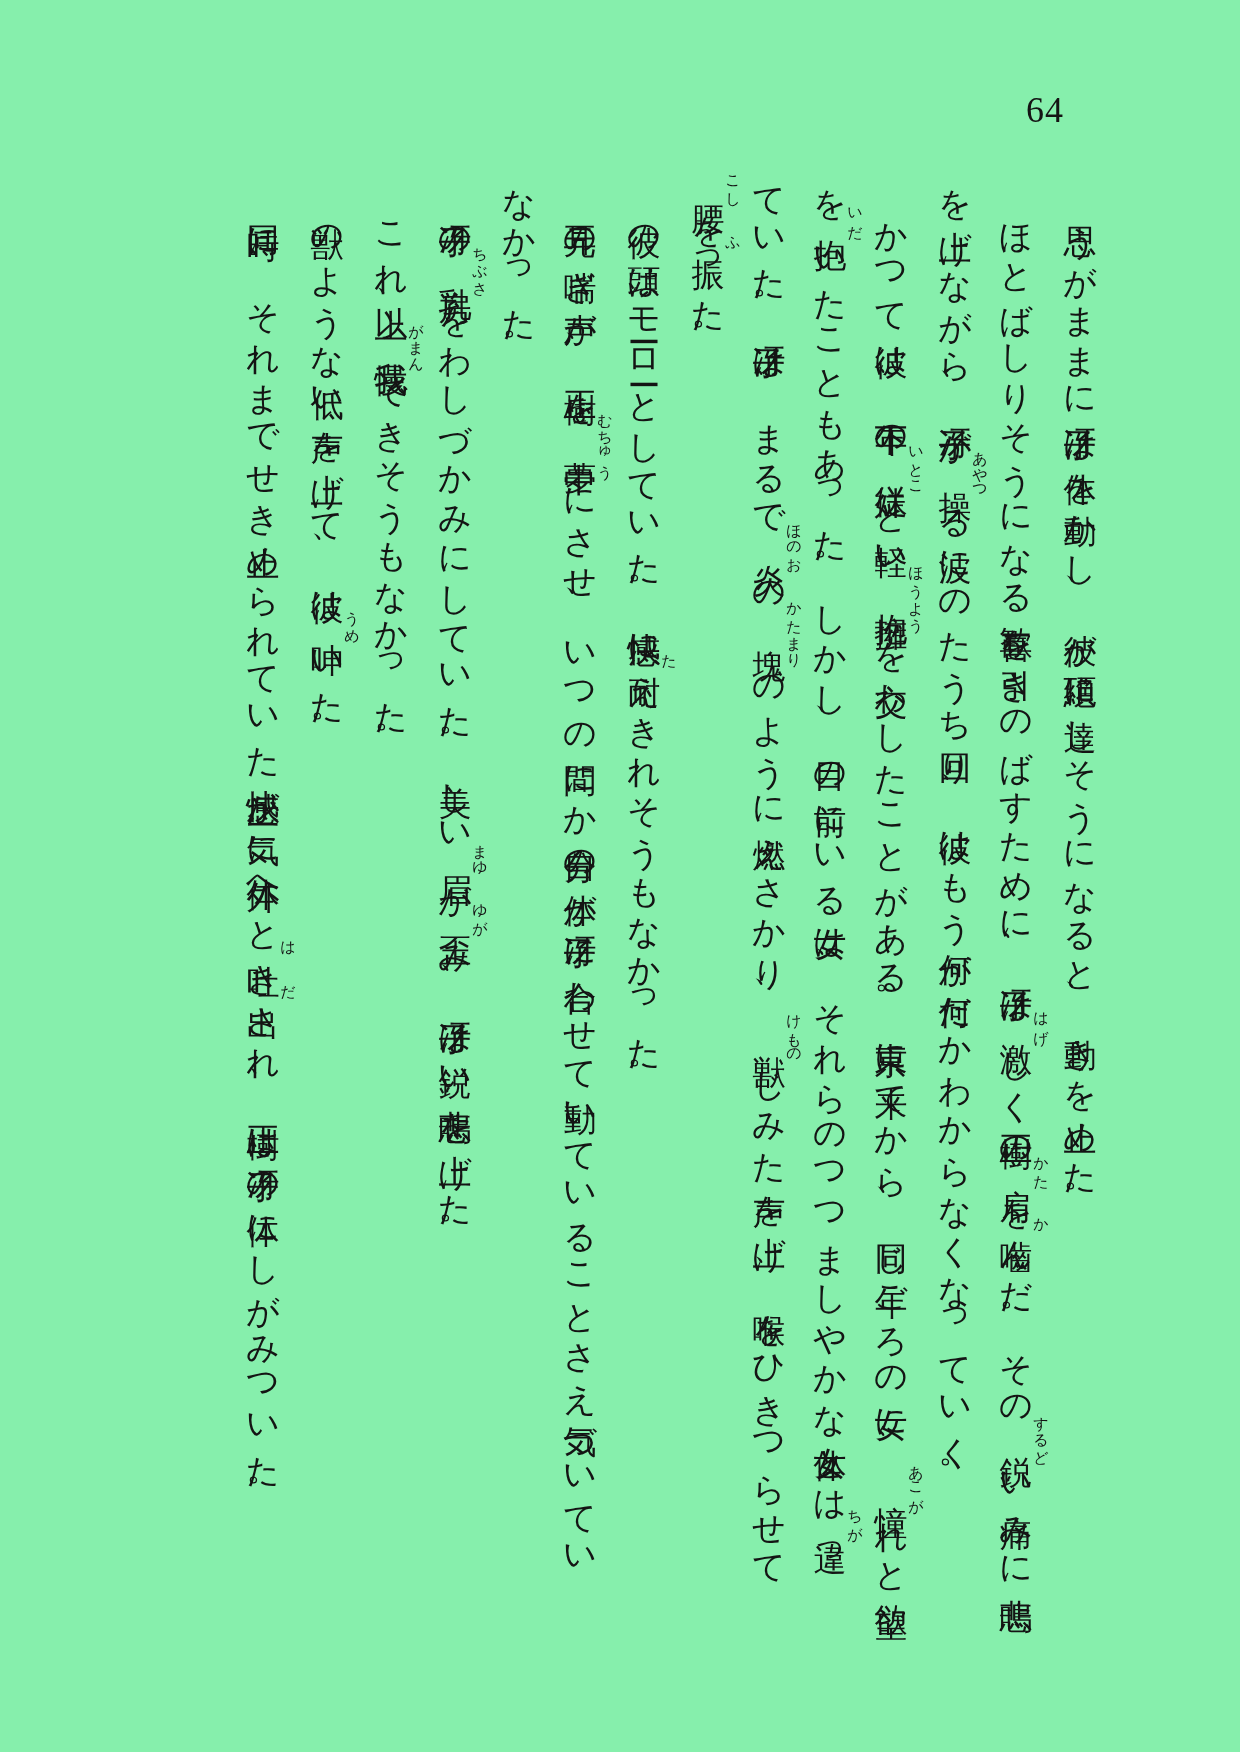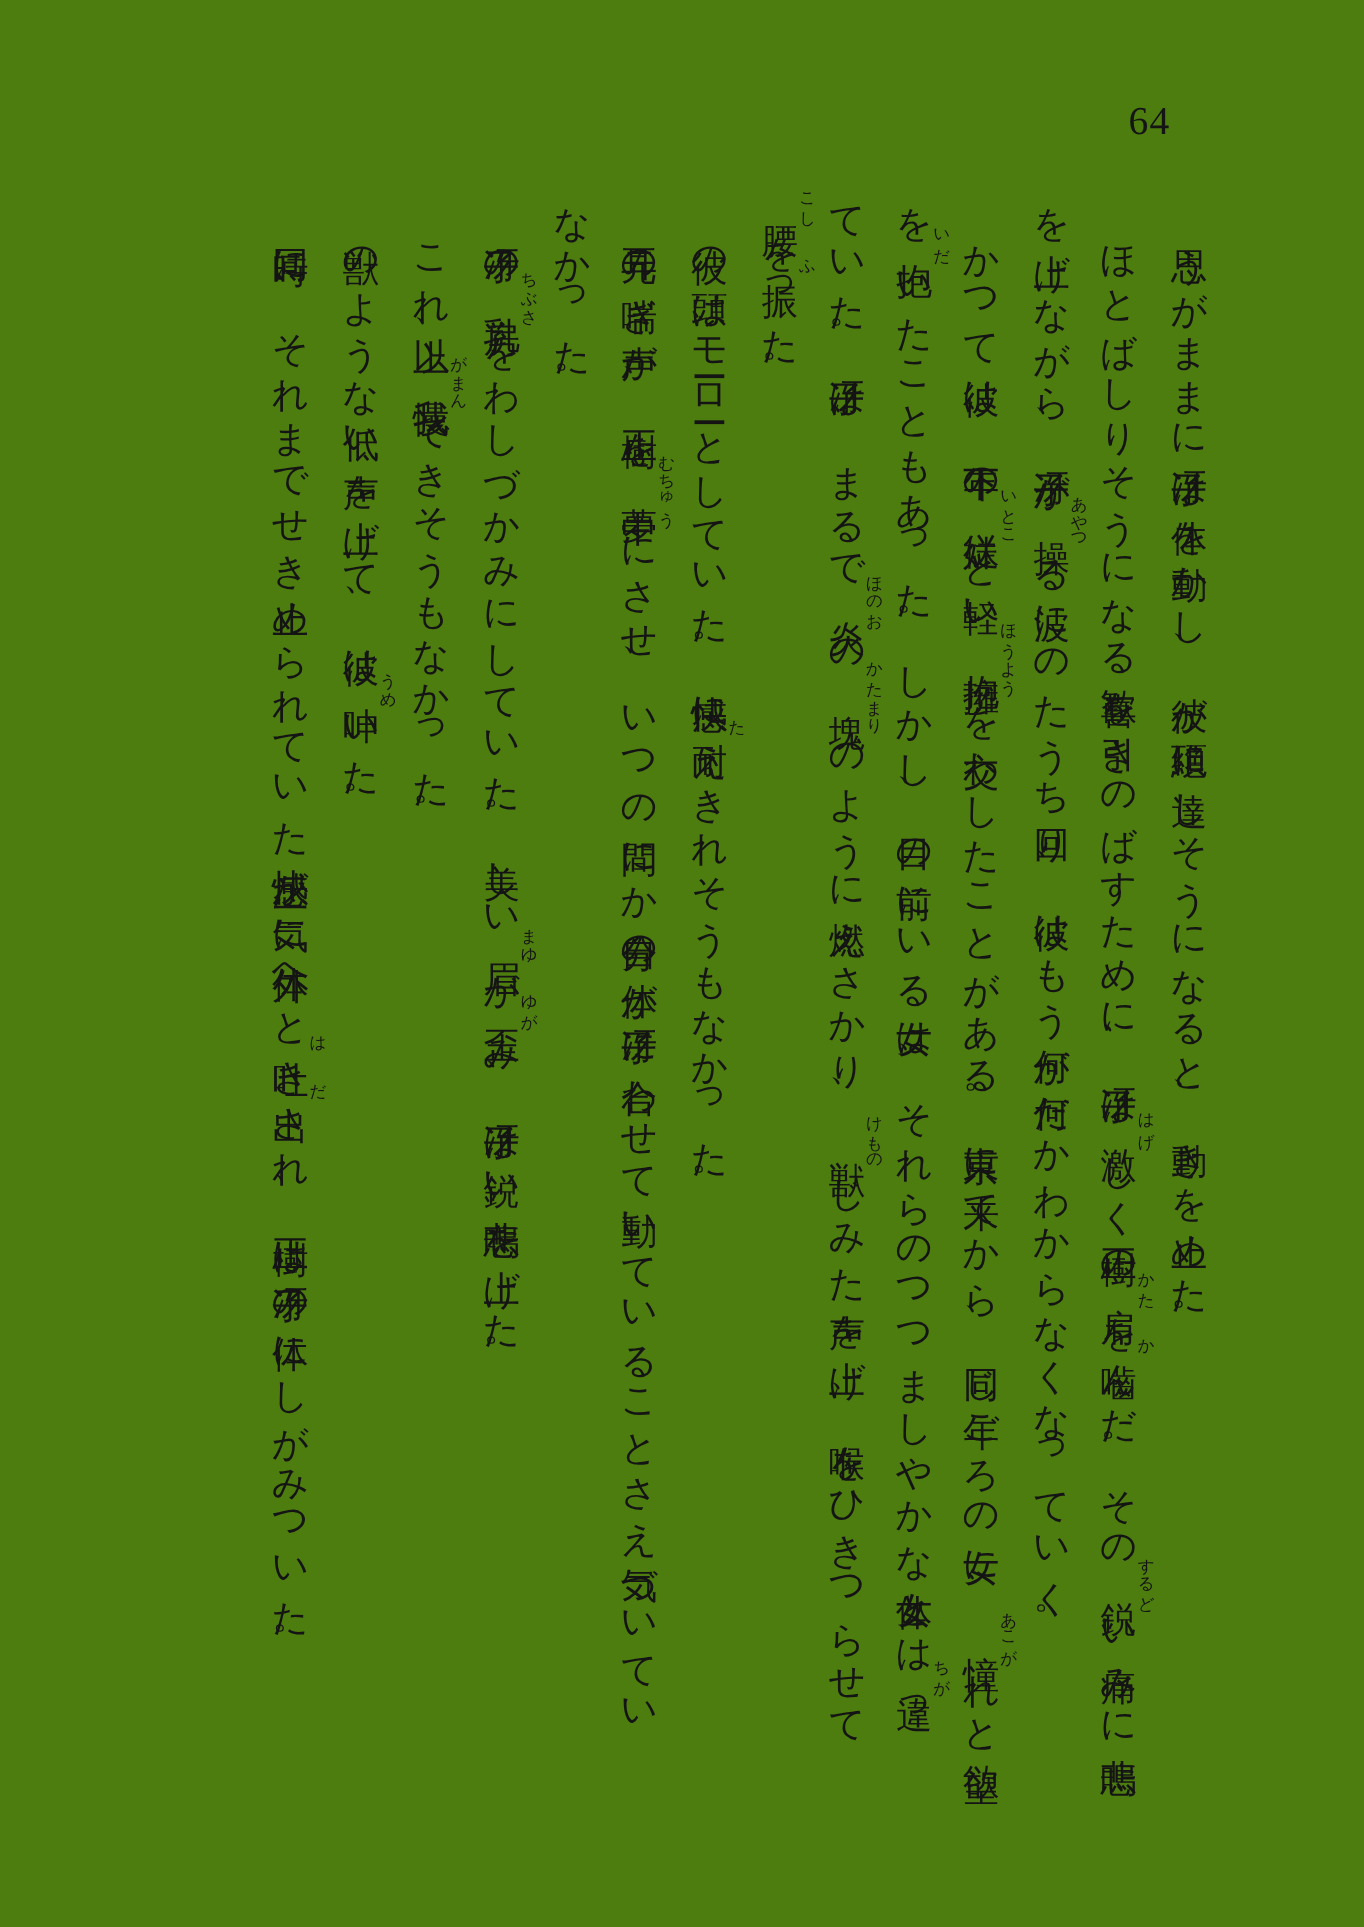--- a/index.html
+++ b/index.html
@@ -4,21 +4,21 @@
 <style>
   html, body {
     margin: 0;
     padding: 0;
     background: #ffffff;
   }
   .page {
     position: relative;
     width: 1240px;
     height: 1752px;
-    background: #4d7c0f;
+    background: #86efac;
     overflow: hidden;
     font-family: "Liberation Serif", "DejaVu Serif", serif;
     color: #141414;
   }
   .page-number {
     position: absolute;
     top: 92px;
     left: 1026px;
     font-size: 36px;
     line-height: 1;

